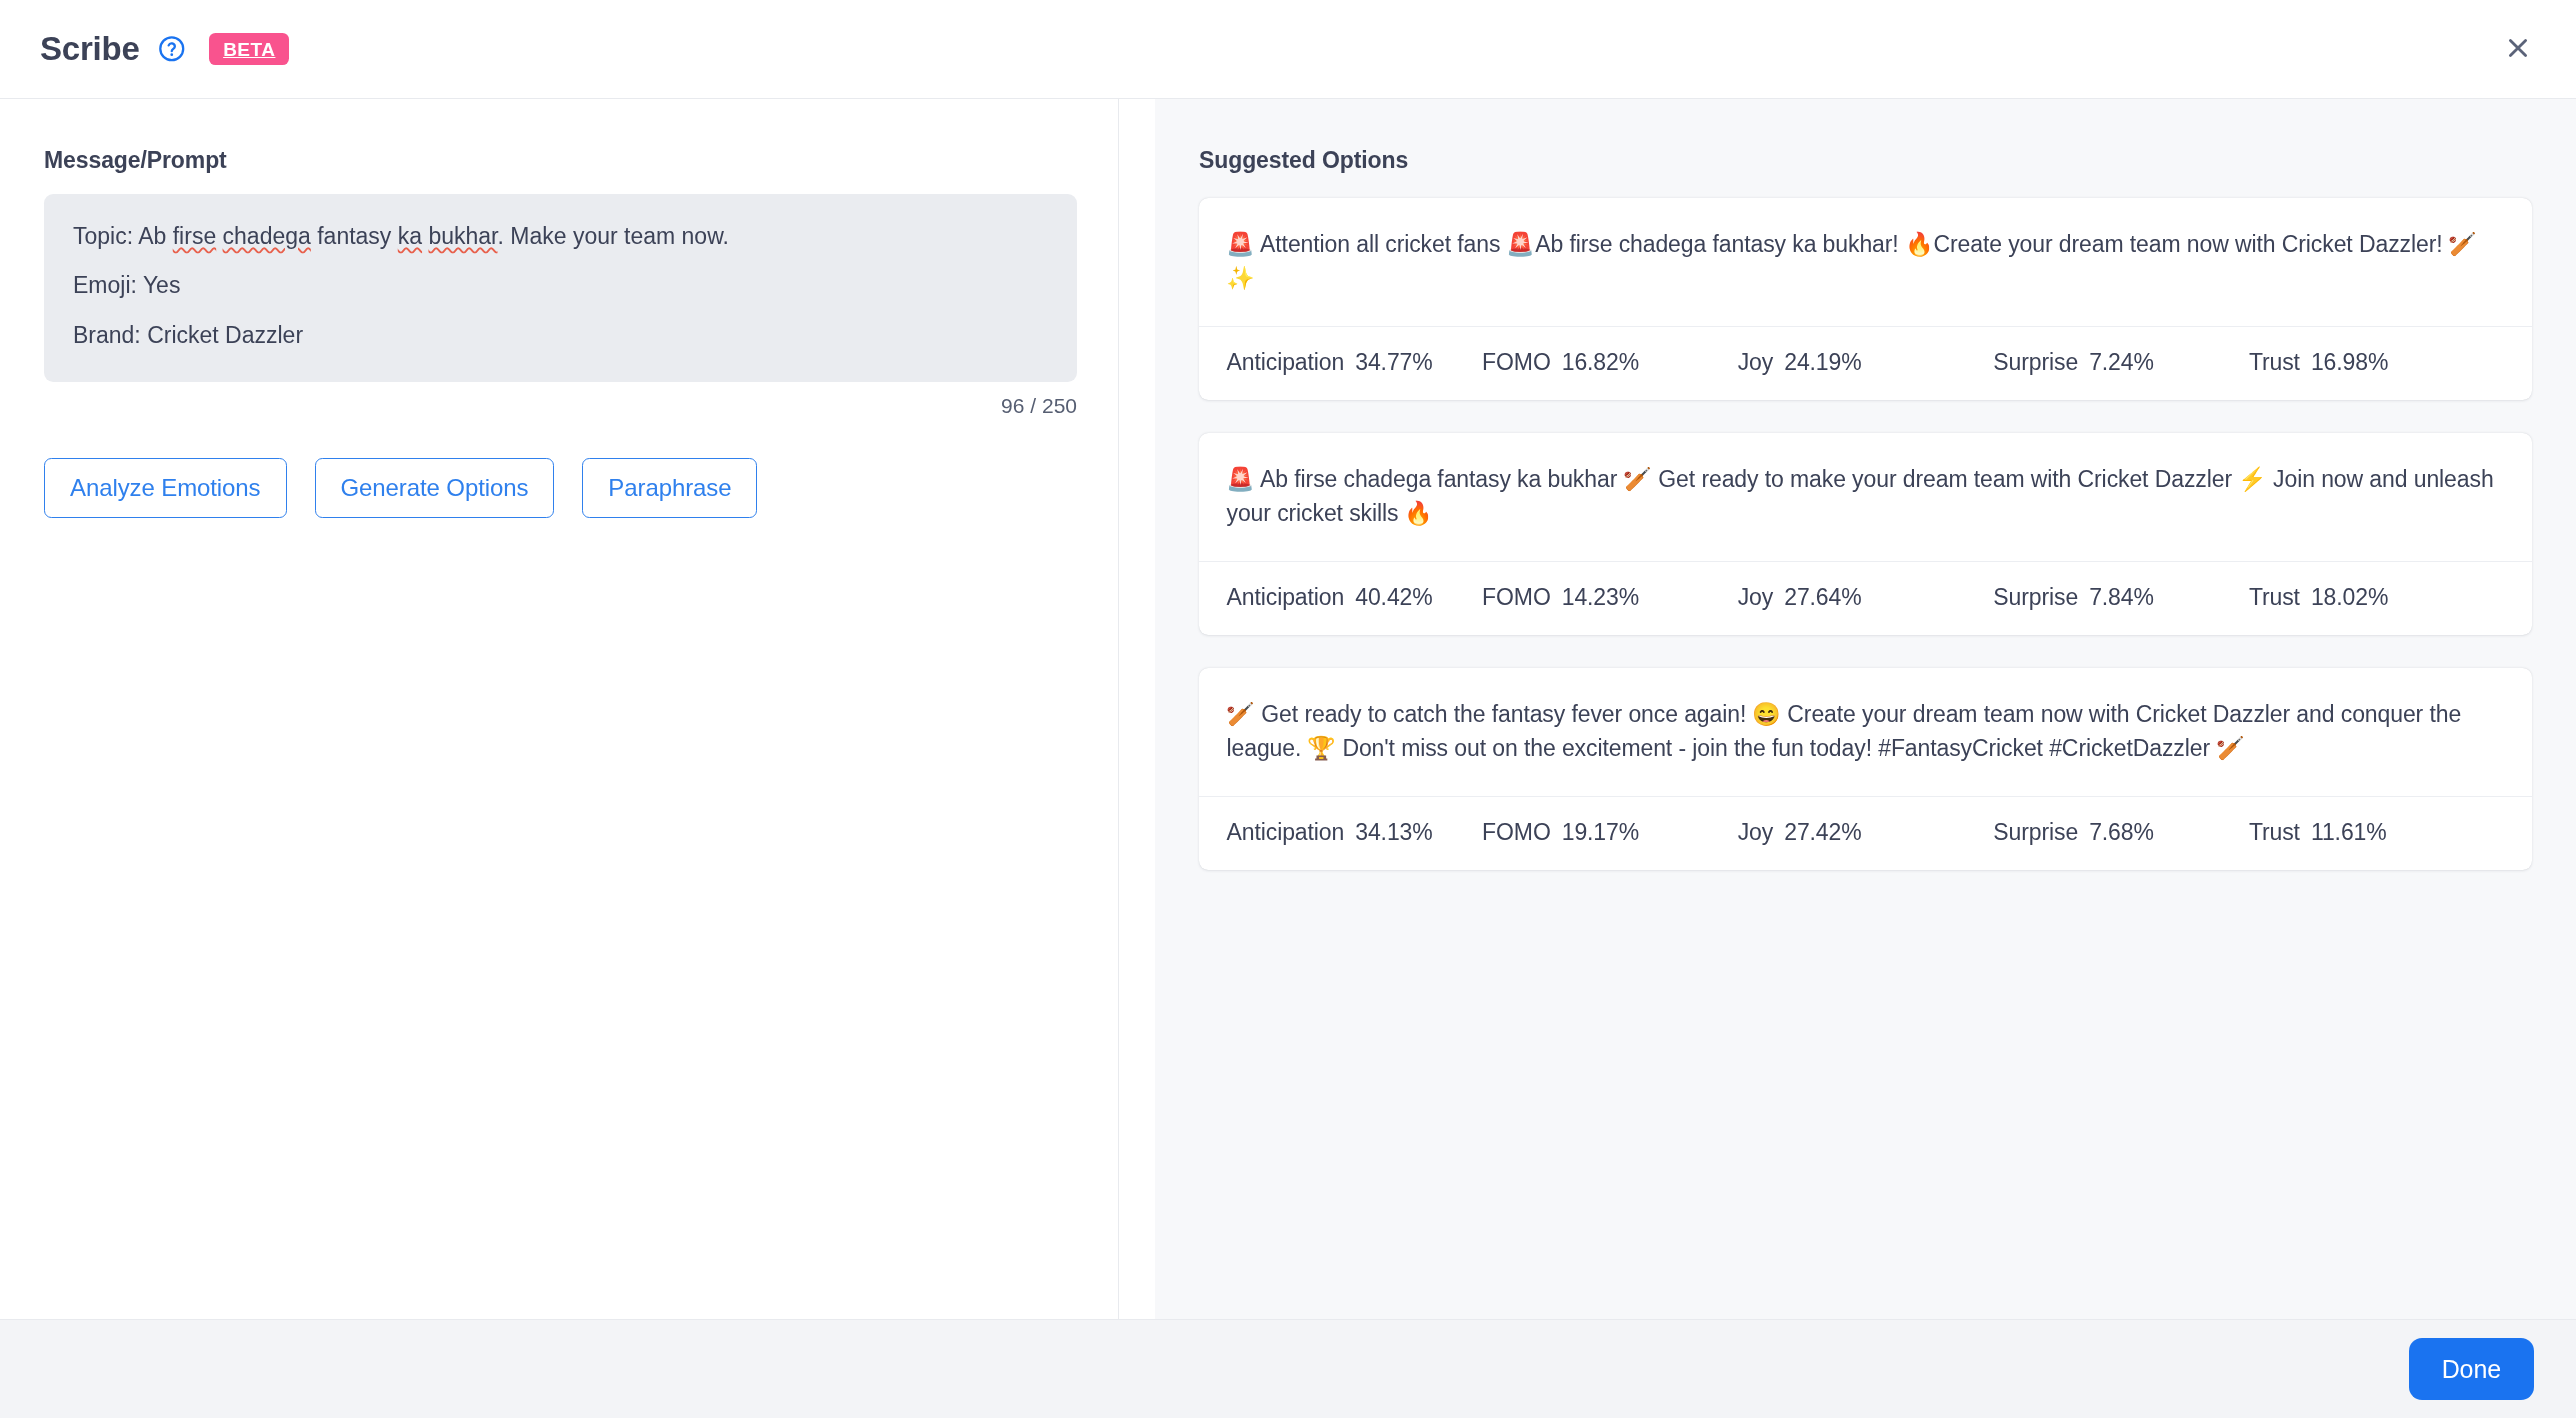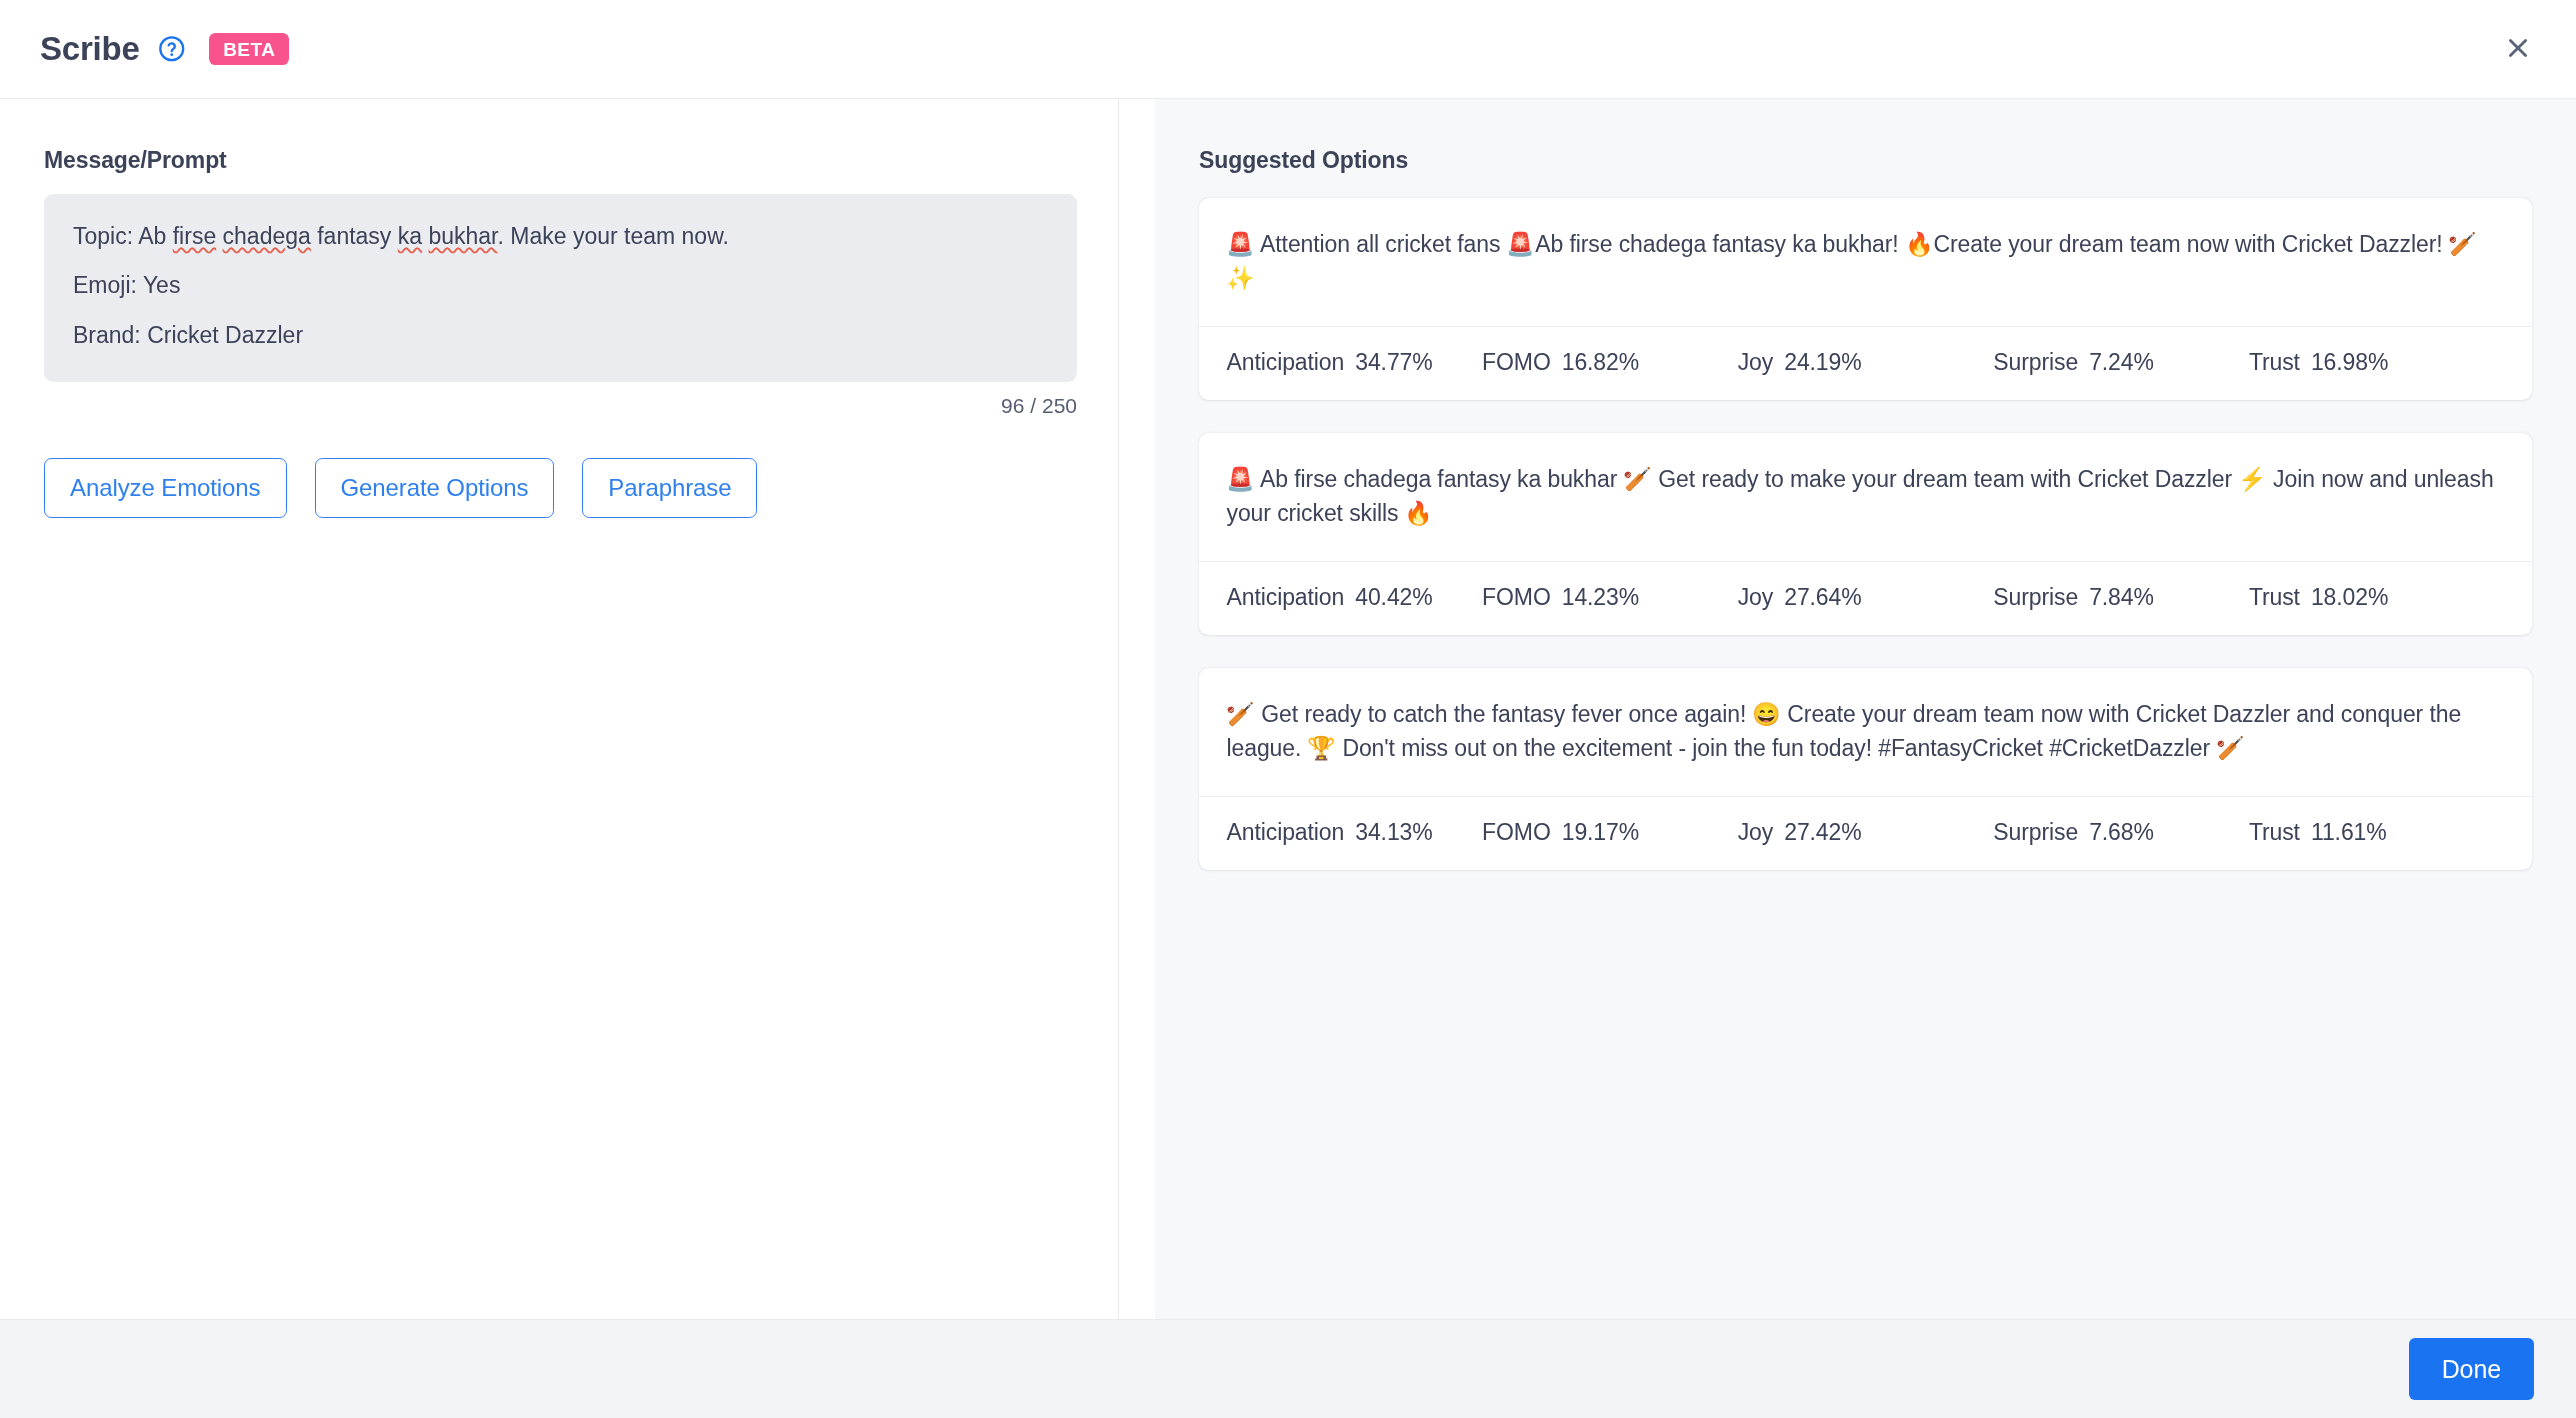--- a/index.html
+++ b/index.html
@@ -57,20 +57,21 @@
   .beta-badge {
     background: #f9538e;
     color: #ffffff;
     font-size: 19px;
     font-weight: 700;
     letter-spacing: 0.5px;
     border-radius: 6.4px;
     padding: 6.4px 13.7px 6.4px 13.7px;
     line-height: 1;
     margin-left: 9.2px;
+    text-decoration: underline;
   }
   .close-btn {
     position: absolute;
     right: 38px;
     top: 50%;
     transform: translateY(-50%);
     width: 40px;
     height: 40px;
     display: flex;
     align-items: center;
@@ -215,21 +216,21 @@
     border-top: 1.8px solid #e8eaee;
     display: flex;
     align-items: center;
     justify-content: flex-end;
     padding: 0 42px;
   }
   .done-btn {
     background: #1a73f0;
     color: #ffffff;
     border: none;
-    border-radius: 6px;
+    border-radius: 13px;
     font-size: 25px;
     font-family: "Liberation Sans", sans-serif;
     padding: 0 33px;
     height: 62px;
     cursor: pointer;
     letter-spacing: -0.1px;
   }
 </style>
 </head>
 <body>

